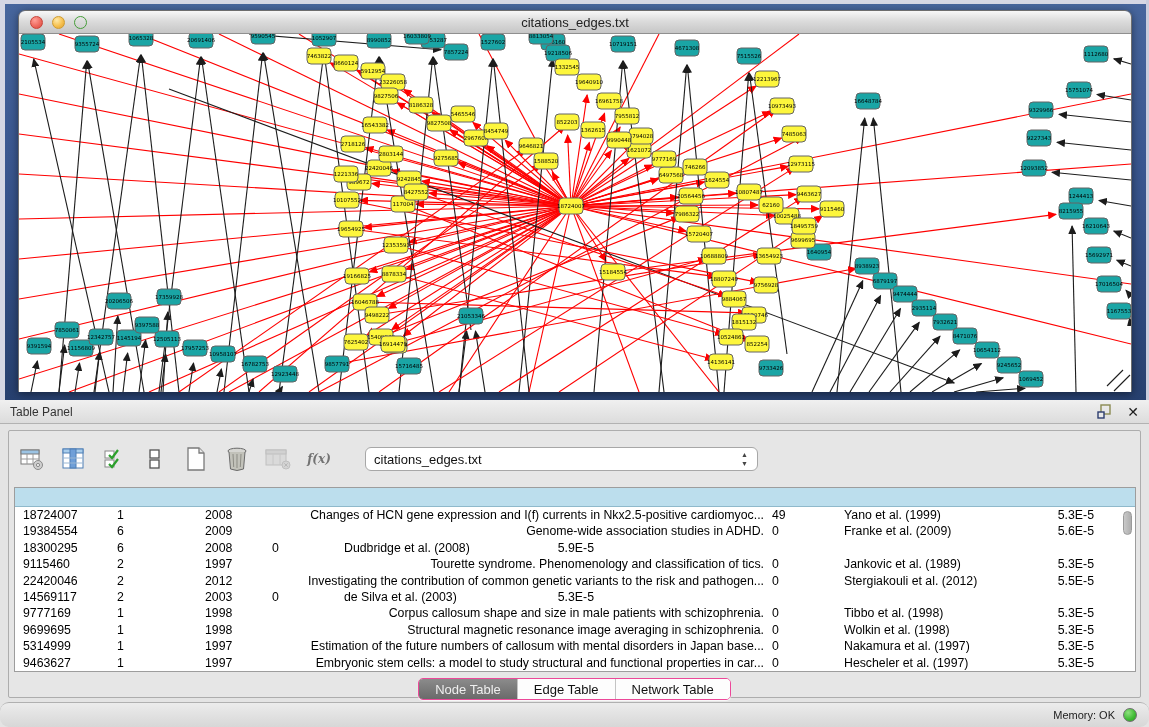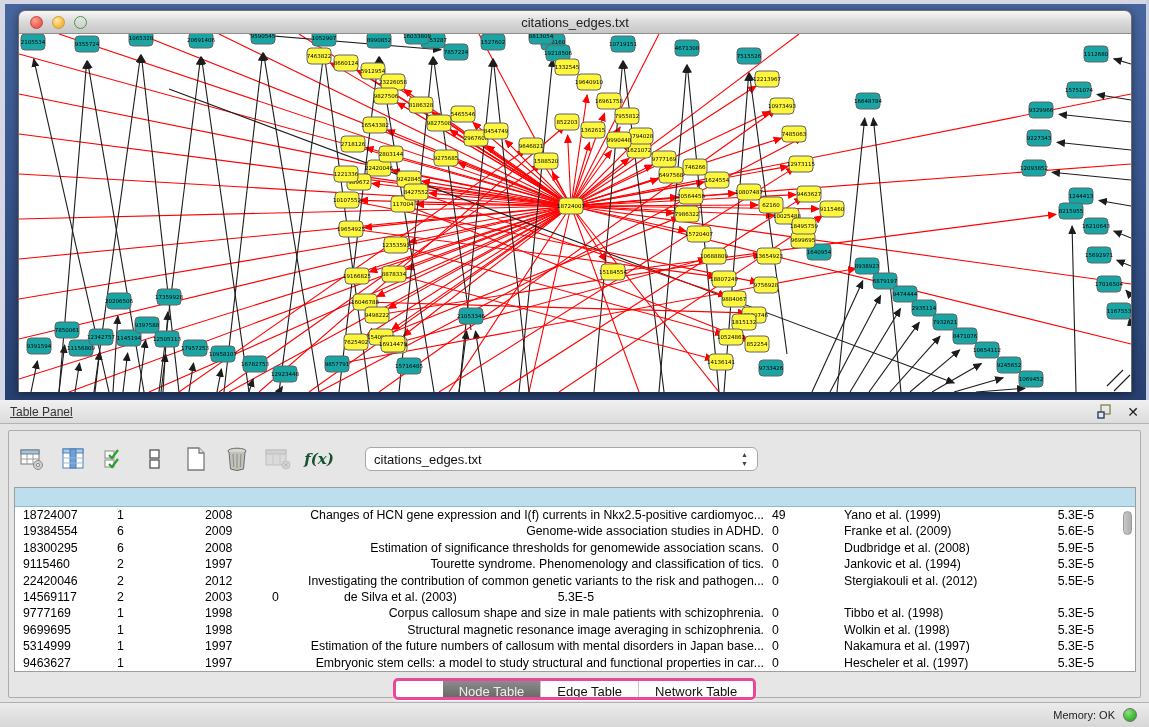--- a/index.html
+++ b/index.html
@@ -20,56 +20,56 @@
   .tl{width:13px;height:13px;border-radius:50%;}
   .tl.red{background:radial-gradient(circle at 35% 30%,#ff9f96,#ee6a5f 55%,#d5463c);border:1px solid #c94339;}
   .tl.yel{background:radial-gradient(circle at 35% 30%,#ffe9a8,#f6c04f 55%,#dda033);border:1px solid #cf9c2f;}
   .tl.grn{background:radial-gradient(circle at 35% 30%,#b9efa9,#66c659 55%,#44a337;);border:1px solid #459d38;}
   .net-title{position:absolute;left:0;right:0;top:4px;text-align:center;font-size:13px;color:#222;}
   .canvas-wrap{width:1112px;height:358px;background:#fff;overflow:hidden;}
   svg text{font-family:"DejaVu Sans",sans-serif;}
   
   .panel-head{position:absolute;left:0;top:400px;width:1149px;height:24px;
     background:linear-gradient(180deg,#f0f0f0,#dcdcdc);border-bottom:1px solid #b2b2b2;}
-  .panel-title{position:absolute;left:10px;top:5px;font-size:12px;color:#333;text-decoration:underline;}
+  .panel-title{position:absolute;left:10px;top:5px;font-size:12px;color:#333;}
   .panel-icons{position:absolute;right:10px;top:3px;display:flex;gap:14px;align-items:center;}
   .xbtn{font-size:14px;font-weight:bold;color:#1c1c1c;line-height:16px;cursor:default;}
   .panel-body{position:absolute;left:0;top:424px;width:1149px;height:278px;background:#e4e4e4;}
   .content-box{position:absolute;left:8px;top:6px;width:1133px;height:268px;
     border:1px solid #adadad;background:#e6e6e6;border-radius:2px;}
   .toolbar{position:absolute;left:10px;top:8px;height:40px;display:flex;align-items:center;gap:15px;}
   .tbicon{width:26px;height:26px;display:flex;align-items:center;justify-content:center;}
-  .fx{font-family:"DejaVu Serif",serif;font-style:italic;font-weight:bold;font-size:15px;color:#14532d;}
+  .fx{font-family:"DejaVu Serif",serif;font-style:italic;font-weight:bold;font-size:12px;color:#737373;}
   .dropdown{margin-left:18px;width:393px;height:24px;background:#fff;border:1px solid #a7a7a7;
     border-radius:6px;display:flex;align-items:center;padding:0 8px;font-size:13px;color:#111;position:relative;}
   .dd-arrows{position:absolute;right:9px;top:2px;font-size:7px;color:#444;line-height:9px;text-align:center;}
   
   .tablegrid{position:absolute;left:5px;top:56px;width:1122px;height:185px;background:#fff;
     border:1px solid #9d9d9d;overflow:hidden;}
   .thead{display:flex;height:19px;background:#bcdeed;border-bottom:1px solid #8fb9cb;}
   .th{font-size:12px;color:#111;text-align:center;line-height:18px;border-right:1px solid #9ec5d6;
     white-space:nowrap;overflow:hidden;margin-top:48px;}
   .trow{display:flex;height:16.4px;background:#fff;}
   .td{font-size:12.3px;color:#000;line-height:16px;padding-left:8px;white-space:nowrap;
     overflow:hidden;text-overflow:clip;}
   .c0{width:94px;}.c1{width:88px;}.c2{width:67px;}.c3{width:500px;text-align:right;}.c4{width:72px;}.c5{width:142px;}.c6{width:116px;text-align:right;}
   .sorttri{color:#123a8c;font-size:9px;margin-right:3px;}
   .vscroll{position:absolute;right:2px;top:21px;width:13px;height:160px;}
   .vthumb{position:absolute;right:1px;top:2px;width:9px;height:24px;border-radius:5px;
     background:linear-gradient(90deg,#c9c9c9,#aeaeae);border:1px solid #9a9a9a;}
   
   .tabsrow{position:absolute;left:0;right:0;top:247px;height:24px;display:flex;justify-content:center;}
-  .seg{display:flex;border:3px solid #ec4899;border-radius:5px;overflow:hidden;height:22px;background:#fff;
-    box-shadow:0 1px 1px rgba(255,255,255,.8);padding-left:47px;}
+  .seg{display:flex;border:1px solid #ec4899;border-radius:5px;overflow:hidden;height:22px;background:#fff;
+    box-shadow:0 1px 1px rgba(255,255,255,.8);}
   .segbtn{padding:0 16px;font-size:13px;line-height:21px;color:#111;background:#fdfdfd;border-right:1px solid #c4c4c4;}
   .segbtn:last-child{border-right:none;}
   .segbtn.sel{background:linear-gradient(180deg,#8b8b8b,#6a6a6a);color:#efefef;}
   
   .statusbar{position:absolute;left:0;top:702px;width:1149px;height:25px;
-    background:linear-gradient(180deg,#ececec,#d7d7d7);border-top:1px solid #b0b0b0;}
+    background:linear-gradient(180deg,#ececec,#d7d7d7);border-top:1px solid #b0b0b0;border-radius:9px;}
   .memory{position:absolute;right:34px;top:6px;font-size:11px;color:#222;}
   .memdot{position:absolute;right:12px;top:5px;width:14px;height:14px;border-radius:50%;
     background:radial-gradient(circle at 35% 30%,#8ee07e,#3dbb32 60%,#2d9a26);border:1px solid #6f6f6f;}
 </style>
 </head>
 <body>
 
 <div class="desktop">
   <div class="frame-l"></div>
   <div class="frame-t"></div>
@@ -891,32 +891,31 @@
             <div class="td c2">2009</div>
             <div class="td c3">Genome-wide association studies in ADHD.</div>
             <div class="td c4">0</div>
             <div class="td c5">Franke et al. (2009)</div>
             <div class="td c6">5.6E-5</div>
           </div>
           <div class="trow">
             <div class="td c0">18300295</div>
             <div class="td c1">6</div>
             <div class="td c2">2008</div>
-            <div class="td c3">Estimation of significance thresholds for genomewide association scans.</div>
             <div class="td c4">0</div>
             <div class="td c5">Dudbridge et al. (2008)</div>
             <div class="td c6">5.9E-5</div>
           </div>
           <div class="trow">
             <div class="td c0">9115460</div>
             <div class="td c1">2</div>
             <div class="td c2">1997</div>
             <div class="td c3">Tourette syndrome. Phenomenology and classification of tics.</div>
             <div class="td c4">0</div>
-            <div class="td c5">Jankovic et al. (1994)</div>
+            <div class="td c5">Jankovic et al. (1989)</div>
             <div class="td c6">5.3E-5</div>
           </div>
           <div class="trow">
             <div class="td c0">22420046</div>
             <div class="td c1">2</div>
             <div class="td c2">2012</div>
             <div class="td c3">Investigating the contribution of common genetic variants to the risk and pathogen...</div>
             <div class="td c4">0</div>
             <div class="td c5">Stergiakouli et al. (2012)</div>
             <div class="td c6">5.5E-5</div>

